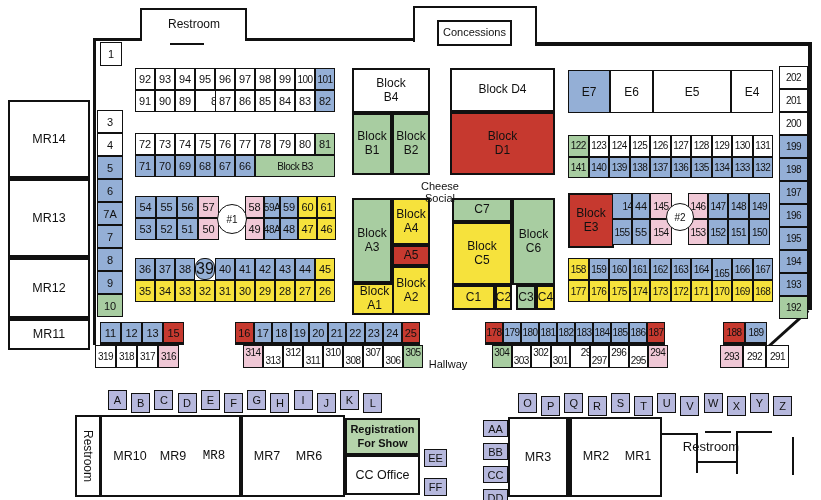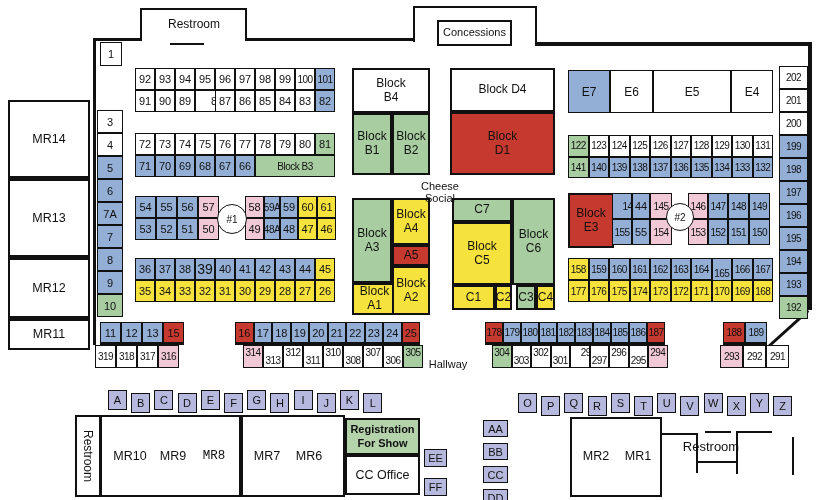--- a/index.html
+++ b/index.html
@@ -64,20 +64,23 @@
       <div class="boxlabel vert">Restroom</div>
     </div>
     <div class="box" style="left: 100px; top: 415px; width: 141px; height: 82px;"></div>
     <div class="box" style="left: 241px; top: 415px; width: 104px; height: 82px;"></div>
     <div class="box" style="left: 345px; top: 418px; width: 75px; height: 37px; background: rgb(181, 211, 171);">
       <div class="boxlabel bold">Registration
 For Show</div>
     </div>
     <div class="box" style="left: 345px; top: 455px; width: 75px; height: 40px;">
       <div class="boxlabel">CC Office</div>
+    </div>
+    <div class="box" style="left: 508px; top: 417px; width: 62px; height: 80px; border-right-width: 4px;">
+      <div class="boxlabel">MR3</div>
     </div>
     <div class="box" style="left: 570px; top: 417px; width: 92px; height: 80px;"></div>
     <div class="block" style="left: 352px; top: 68px; width: 78px; height: 45px; background: rgb(255, 255, 255);">Block
 B4</div>
     <div class="block" style="left: 352px; top: 113px; width: 40px; height: 62px; background: rgb(168, 205, 161);">Block
 B1</div>
     <div class="block" style="left: 392px; top: 113px; width: 38px; height: 62px; background: rgb(168, 205, 161);">Block
 B2</div>
     <div class="block" style="left: 450px; top: 68px; width: 105px; height: 44px; background: rgb(255, 255, 255);">Block D4</div>
     <div class="block" style="left: 450px; top: 112px; width: 105px; height: 63px; background: rgb(198, 57, 47);">Block
@@ -174,21 +177,21 @@
     <div class="booth" style="left: 177px; top: 218px; width: 21px; height: 22px; background: rgb(148, 175, 214); font-size: 11px;">51</div>
     <div class="booth" style="left: 198px; top: 218px; width: 21px; height: 22px; background: rgb(240, 200, 214); font-size: 11px;">50</div>
     <div class="booth" style="left: 245px; top: 218px; width: 19px; height: 22px; background: rgb(240, 200, 214); font-size: 11px;">49</div>
     <div class="booth" style="left: 264px; top: 218px; width: 16px; height: 22px; background: rgb(148, 175, 214); font-size: 10px; letter-spacing: -0.5px;">48A</div>
     <div class="booth" style="left: 280px; top: 218px; width: 18px; height: 22px; background: rgb(148, 175, 214); font-size: 11px;">48</div>
     <div class="booth" style="left: 298px; top: 218px; width: 19px; height: 22px; background: rgb(246, 226, 60); font-size: 11px;">47</div>
     <div class="booth" style="left: 317px; top: 218px; width: 19px; height: 22px; background: rgb(246, 226, 60); font-size: 11px;">46</div>
     <div class="booth" style="left: 135px; top: 258px; width: 20px; height: 22px; background: rgb(148, 175, 214); font-size: 11px;">36</div>
     <div class="booth" style="left: 155px; top: 258px; width: 20px; height: 22px; background: rgb(148, 175, 214); font-size: 11px;">37</div>
     <div class="booth" style="left: 175px; top: 258px; width: 20px; height: 22px; background: rgb(148, 175, 214); font-size: 11px;">38</div>
-    <div class="booth" style="left: 195px; top: 258px; width: 20px; height: 22px; background: rgb(148, 175, 214); font-size: 14px;">39</div>
+    <div class="booth" style="left: 195px; top: 258px; width: 20px; height: 22px; background: rgb(148, 175, 214); font-size: 16px; border-radius: 9px;">39</div>
     <div class="booth" style="left: 215px; top: 258px; width: 20px; height: 22px; background: rgb(148, 175, 214); font-size: 11px;">40</div>
     <div class="booth" style="left: 235px; top: 258px; width: 20px; height: 22px; background: rgb(148, 175, 214); font-size: 11px;">41</div>
     <div class="booth" style="left: 255px; top: 258px; width: 20px; height: 22px; background: rgb(148, 175, 214); font-size: 11px;">42</div>
     <div class="booth" style="left: 275px; top: 258px; width: 20px; height: 22px; background: rgb(148, 175, 214); font-size: 11px;">43</div>
     <div class="booth" style="left: 295px; top: 258px; width: 20px; height: 22px; background: rgb(148, 175, 214); font-size: 11px;">44</div>
     <div class="booth" style="left: 315px; top: 258px; width: 20px; height: 22px; background: rgb(246, 226, 60); font-size: 11px;">45</div>
     <div class="booth" style="left: 135px; top: 280px; width: 20px; height: 22px; background: rgb(246, 226, 60); font-size: 11px;">35</div>
     <div class="booth" style="left: 155px; top: 280px; width: 20px; height: 22px; background: rgb(246, 226, 60); font-size: 11px;">34</div>
     <div class="booth" style="left: 175px; top: 280px; width: 20px; height: 22px; background: rgb(246, 226, 60); font-size: 11px;">33</div>
     <div class="booth" style="left: 195px; top: 280px; width: 20px; height: 22px; background: rgb(246, 226, 60); font-size: 11px;">32</div>

